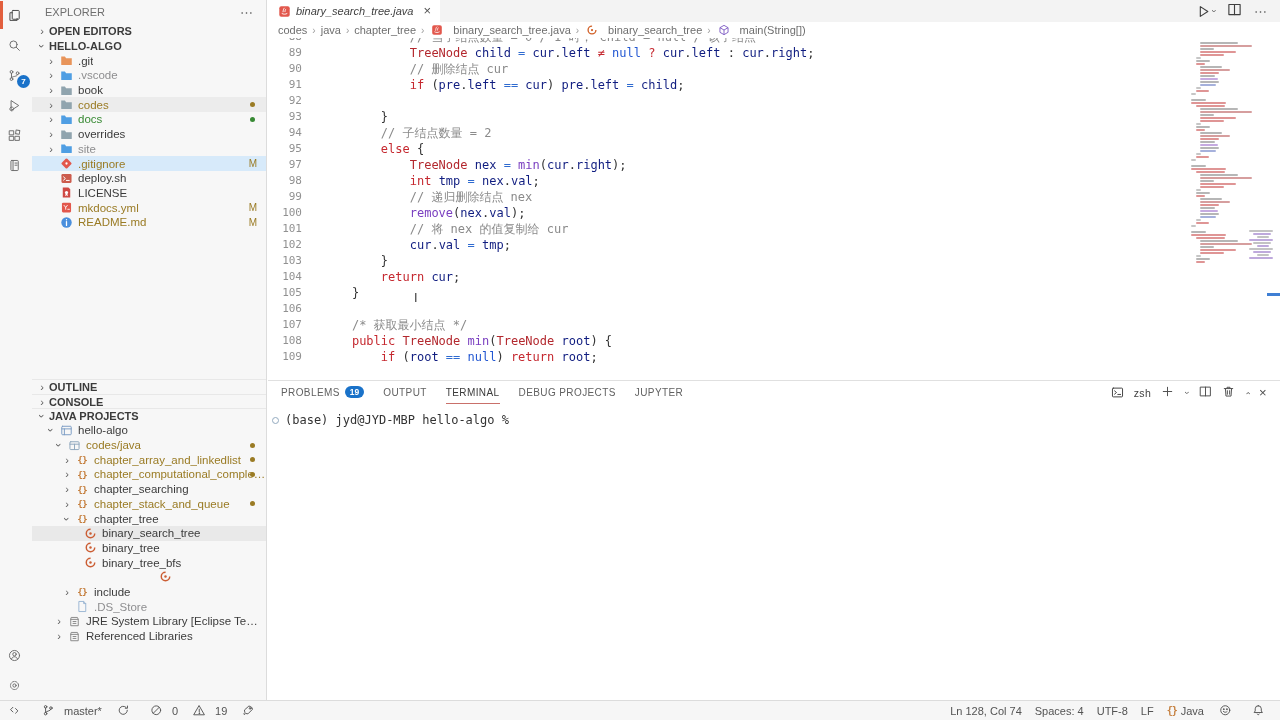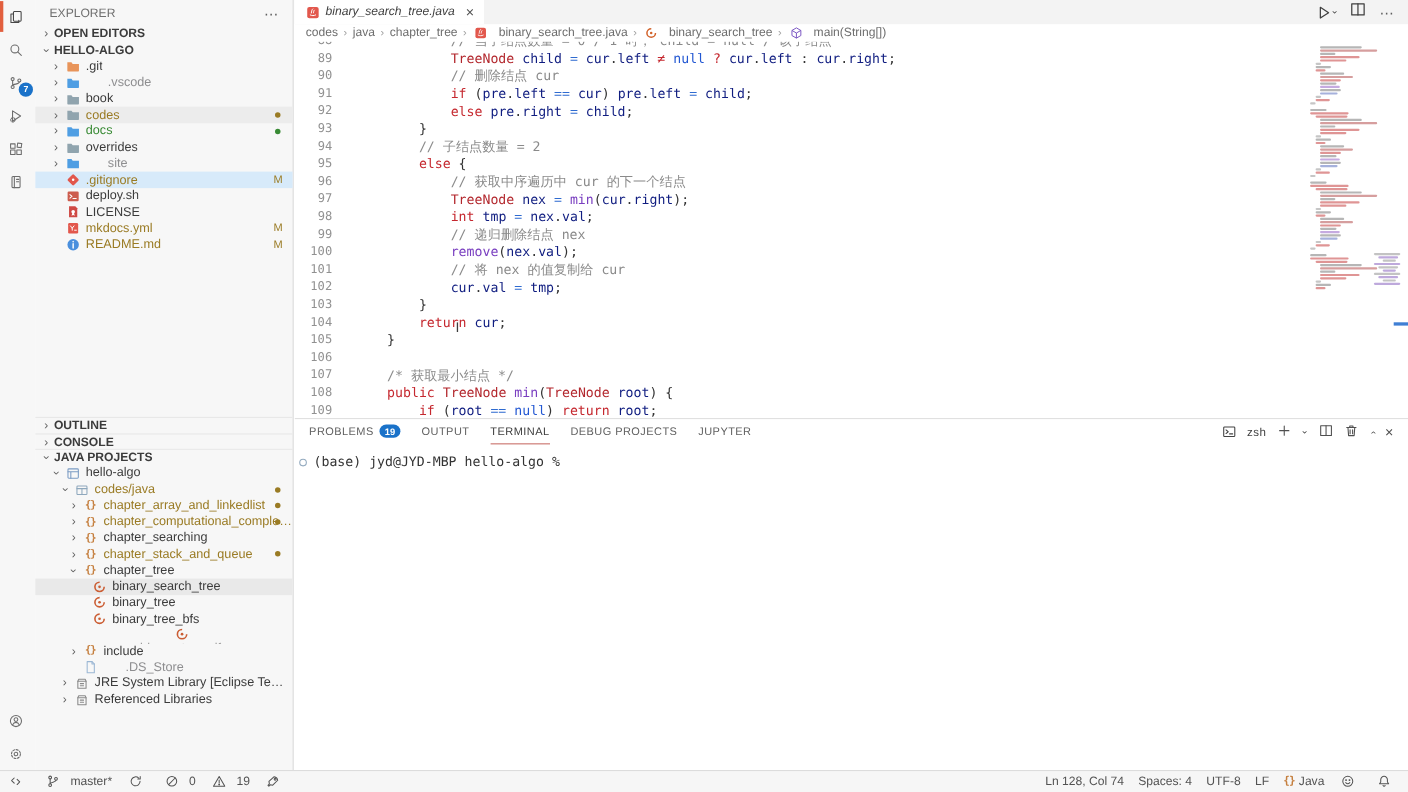--- a/index.html
+++ b/index.html
@@ -27,21 +27,21 @@
   .chev.d { transform:rotate(90deg); }
   .tree-row { height:14.7px; display:flex; align-items:center; font-size:11.5px; position:relative; cursor:default; white-space:nowrap; }
   .row-sel { background:#d7eafa; }
   .row-hov { background:#ececec; }
   .row-gray { background:#e9e9e9; }
   .ticon { width:14px; height:14px; display:flex; align-items:center; justify-content:center; margin:0 5px 0 1px; flex:none; font-size:10px; }
   .ticon svg { width:13px; height:13px; }
   .lbl { overflow:hidden; text-overflow:ellipsis; }
   .cls-modified { color:#9a7b24; }
   .cls-untracked { color:#388a34; }
-  .cls-ignored { color:#8e8e90;margin-left:20px; }
+  .cls-ignored { color:#8e8e90; }
   .badge-m { position:absolute; right:9px; font-size:10px; color:#9a7b24; }
   .dotb { position:absolute; right:11px; width:5px; height:5px; border-radius:50%; }
   #sidebar-lower { position:absolute; left:0; right:0; top:379px; }
   .braces-glyph { font-family:"DejaVu Sans Mono",monospace; font-weight:bold; font-size:9.5px; color:#c57f3e; letter-spacing:-1px; }
 
   
   #main { position:absolute; left:268px; top:0; right:0; height:700px; background:#fff; }
   #tabbar { position:absolute; top:0; left:0; right:0; height:22px; background:#f3f3f3; display:flex; z-index:4; }
   .tab { background:#fff; display:flex; align-items:center; gap:5px; padding:0 9px; font-size:11px; font-style:italic; color:#3f3f3f; }
   .tab .ticon { margin:0; }
@@ -513,25 +513,24 @@
             </svg>
           </span>
           <span>main(String[])</span>
         </span>
       </div>
     <div id="code">
         <div class="cl"><span class="ln">88</span><span class="lc"><span>            </span><span class="tk-c">// 当子结点数量 = 0 / 1 时， child = null / 该子结点</span></span></div>
         <div class="cl"><span class="ln">89</span><span class="lc"><span>            </span><span class="tk-t">TreeNode</span><span class="tk-p"> </span><span class="tk-v">child</span><span class="tk-o"> = </span><span class="tk-v">cur</span><span class="tk-p">.</span><span class="tk-v">left</span><span class="tk-r"> ≠ </span><span class="tk-n">null</span><span class="tk-r"> ? </span><span class="tk-v">cur</span><span class="tk-p">.</span><span class="tk-v">left</span><span class="tk-p"> : </span><span class="tk-v">cur</span><span class="tk-p">.</span><span class="tk-v">right</span><span class="tk-p">;</span></span></div>
         <div class="cl"><span class="ln">90</span><span class="lc"><span>            </span><span class="tk-c">// 删除结点 cur</span></span></div>
         <div class="cl"><span class="ln">91</span><span class="lc"><span>            </span><span class="tk-k">if</span><span class="tk-p"> (</span><span class="tk-v">pre</span><span class="tk-p">.</span><span class="tk-v">left</span><span class="tk-o"> == </span><span class="tk-v">cur</span><span class="tk-p">) </span><span class="tk-v">pre</span><span class="tk-p">.</span><span class="tk-v">left</span><span class="tk-o"> = </span><span class="tk-v">child</span><span class="tk-p">;</span></span></div>
-        <div class="cl"><span class="ln">92</span><span class="lc"><span>            </span><span class="tk-k">else</span><span class="tk-p"> </span><span class="tk-v">pre</span><span class="tk-p">.</span><span class="tk-v">right</span><span class="tk-o"> = </span><span class="tk-v">child</span><span class="tk-p">;</span></span></div>
+        <div class="cl"><span class="ln">92</span></div>
         <div class="cl"><span class="ln">93</span><span class="lc"><span>        </span><span class="tk-p">}</span></span></div>
         <div class="cl"><span class="ln">94</span><span class="lc"><span>        </span><span class="tk-c">// 子结点数量 = 2</span></span></div>
         <div class="cl"><span class="ln">95</span><span class="lc"><span>        </span><span class="tk-k">else</span><span class="tk-p"> {</span></span></div>
-        <div class="cl"><span class="ln">96</span><span class="lc"><span>            </span><span class="tk-c">// 获取中序遍历中 cur 的下一个结点</span></span></div>
         <div class="cl"><span class="ln">97</span><span class="lc"><span>            </span><span class="tk-t">TreeNode</span><span class="tk-p"> </span><span class="tk-v">nex</span><span class="tk-o"> = </span><span class="tk-f">min</span><span class="tk-p">(</span><span class="tk-v">cur</span><span class="tk-p">.</span><span class="tk-v">right</span><span class="tk-p">);</span></span></div>
         <div class="cl"><span class="ln">98</span><span class="lc"><span>            </span><span class="tk-k">int</span><span class="tk-p"> </span><span class="tk-v">tmp</span><span class="tk-o"> = </span><span class="tk-v">nex</span><span class="tk-p">.</span><span class="tk-v">val</span><span class="tk-p">;</span></span></div>
         <div class="cl"><span class="ln">99</span><span class="lc"><span>            </span><span class="tk-c">// 递归删除结点 nex</span></span></div>
         <div class="cl"><span class="ln">100</span><span class="lc"><span>            </span><span class="tk-f">remove</span><span class="tk-p">(</span><span class="tk-v">nex</span><span class="tk-p">.</span><span class="tk-v">val</span><span class="tk-p">);</span></span></div>
         <div class="cl"><span class="ln">101</span><span class="lc"><span>            </span><span class="tk-c">// 将 nex 的值复制给 cur</span></span></div>
         <div class="cl"><span class="ln">102</span><span class="lc"><span>            </span><span class="tk-v">cur</span><span class="tk-p">.</span><span class="tk-v">val</span><span class="tk-o"> = </span><span class="tk-v">tmp</span><span class="tk-p">;</span></span></div>
         <div class="cl"><span class="ln">103</span><span class="lc"><span>        </span><span class="tk-p">}</span></span></div>
         <div class="cl"><span class="ln">104</span><span class="lc"><span>        </span><span class="tk-k">return</span><span class="tk-p"> </span><span class="tk-v">cur</span><span class="tk-p">;</span></span></div>
         <div class="cl"><span class="ln">105</span><span class="lc"><span>    </span><span class="tk-p">}</span></span></div>
         <div class="cl"><span class="ln">106</span><span class="lc"><span></span></span></div>

